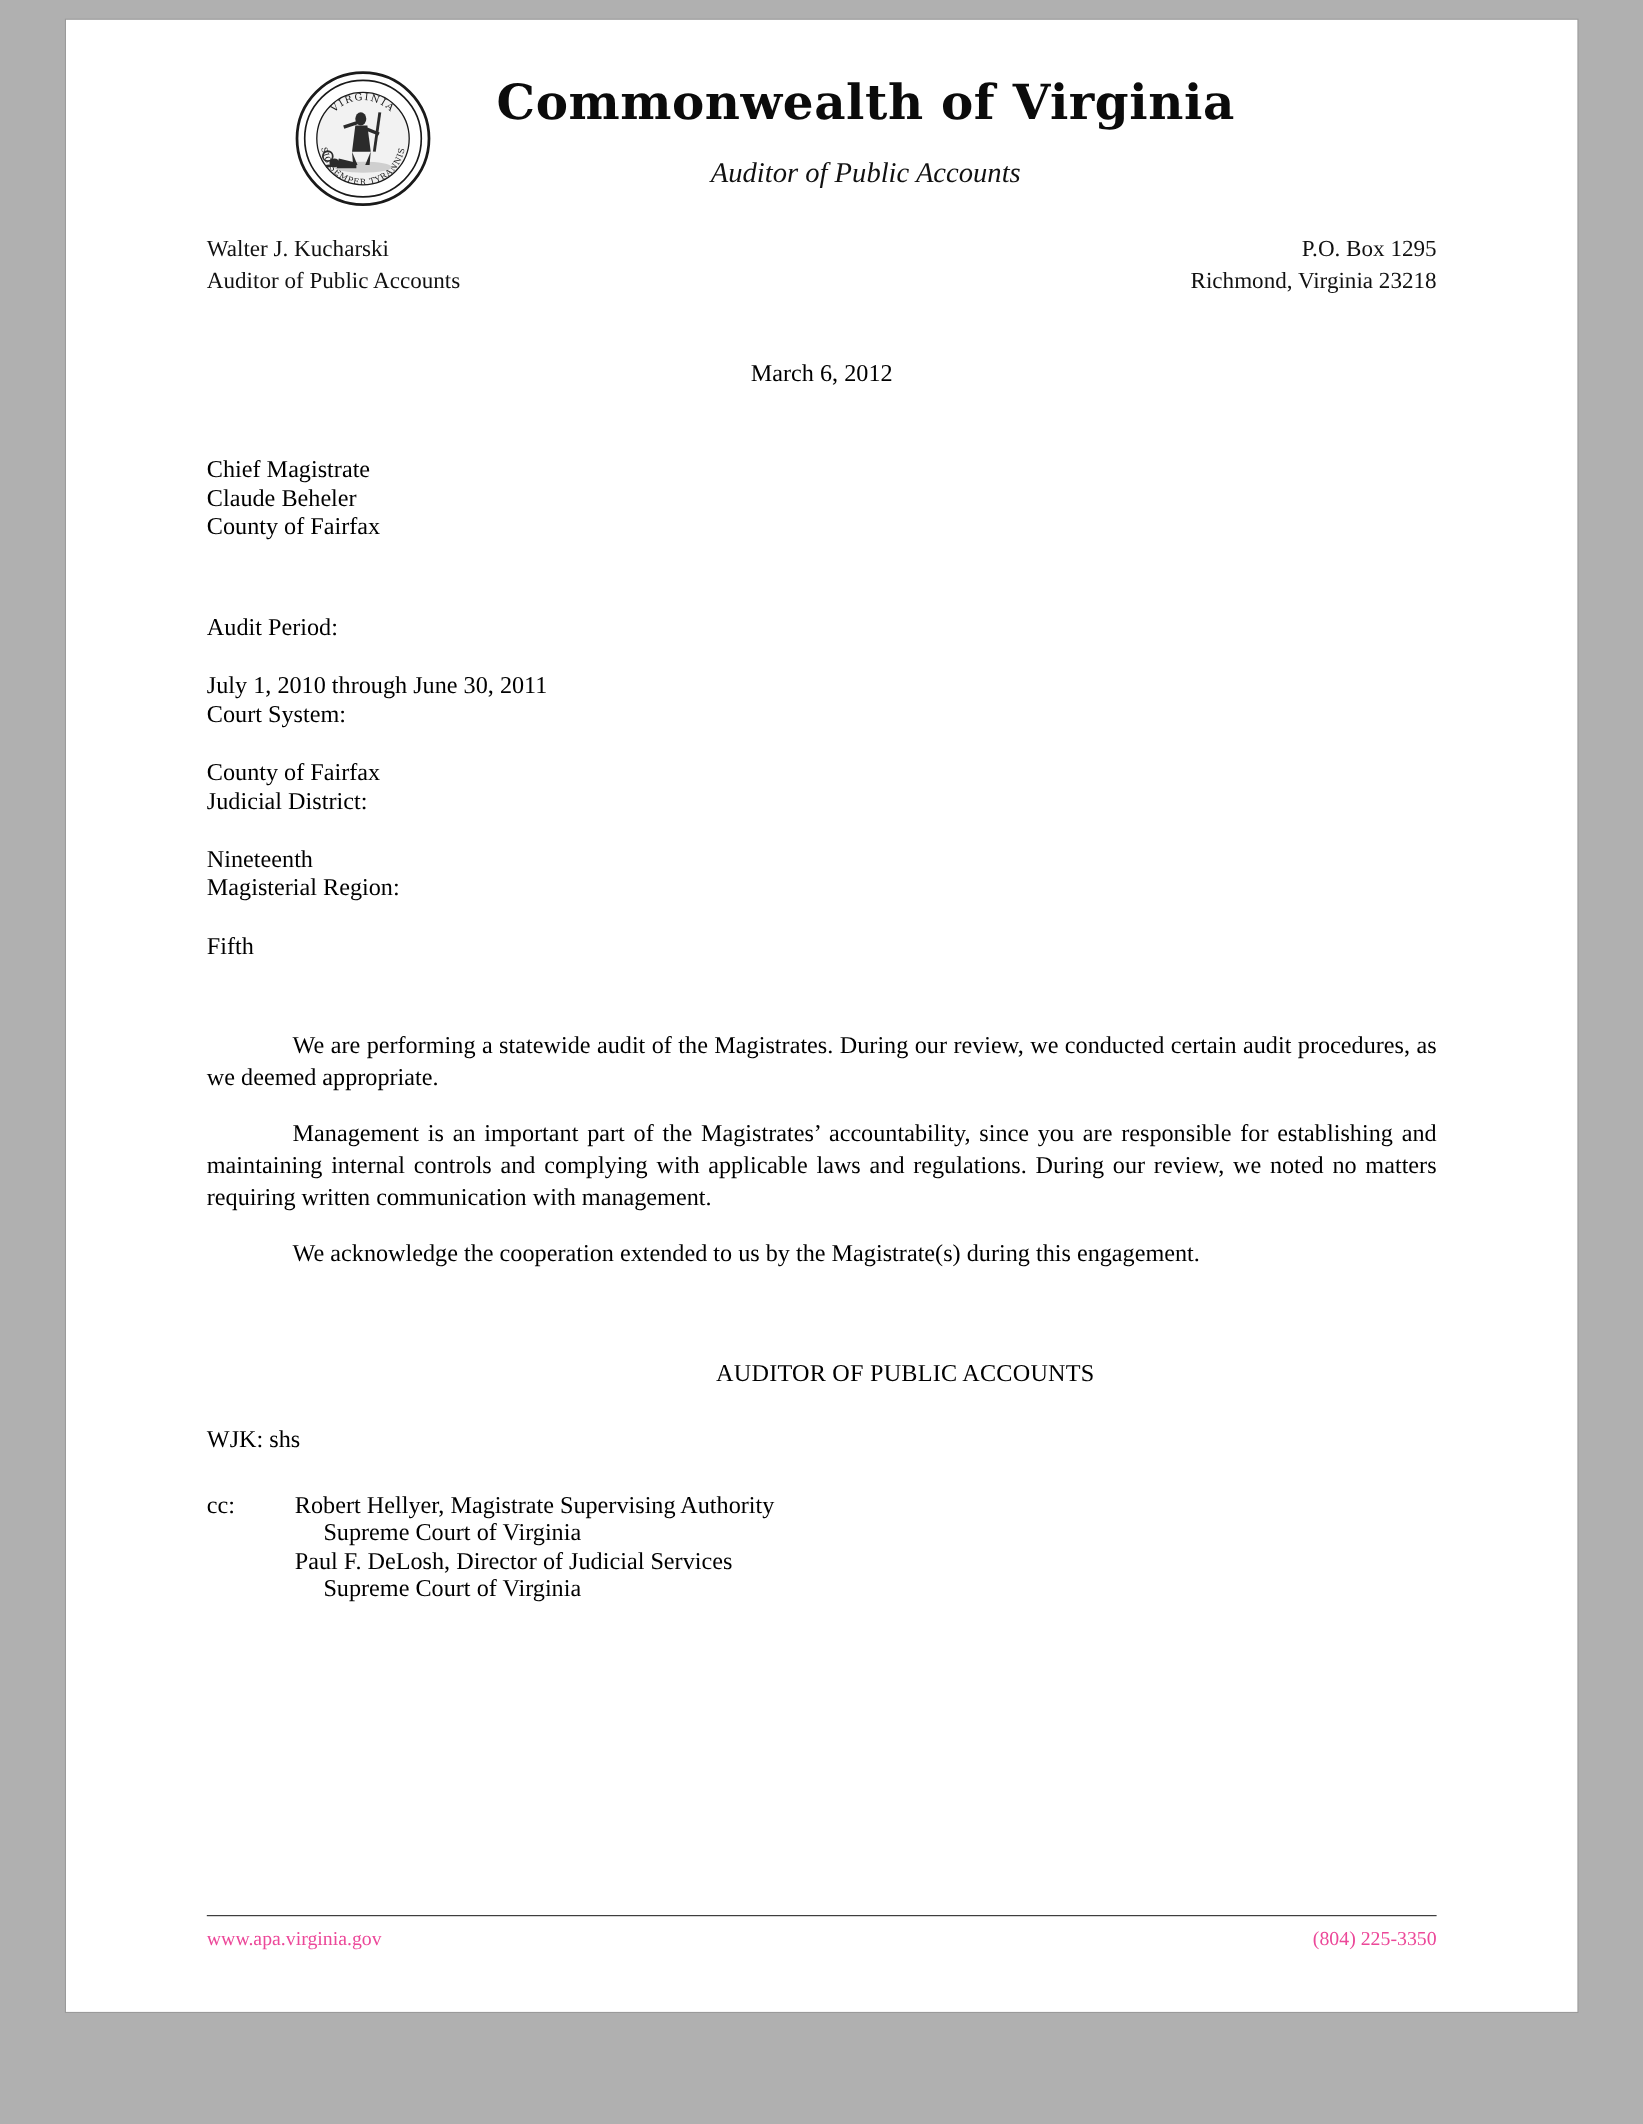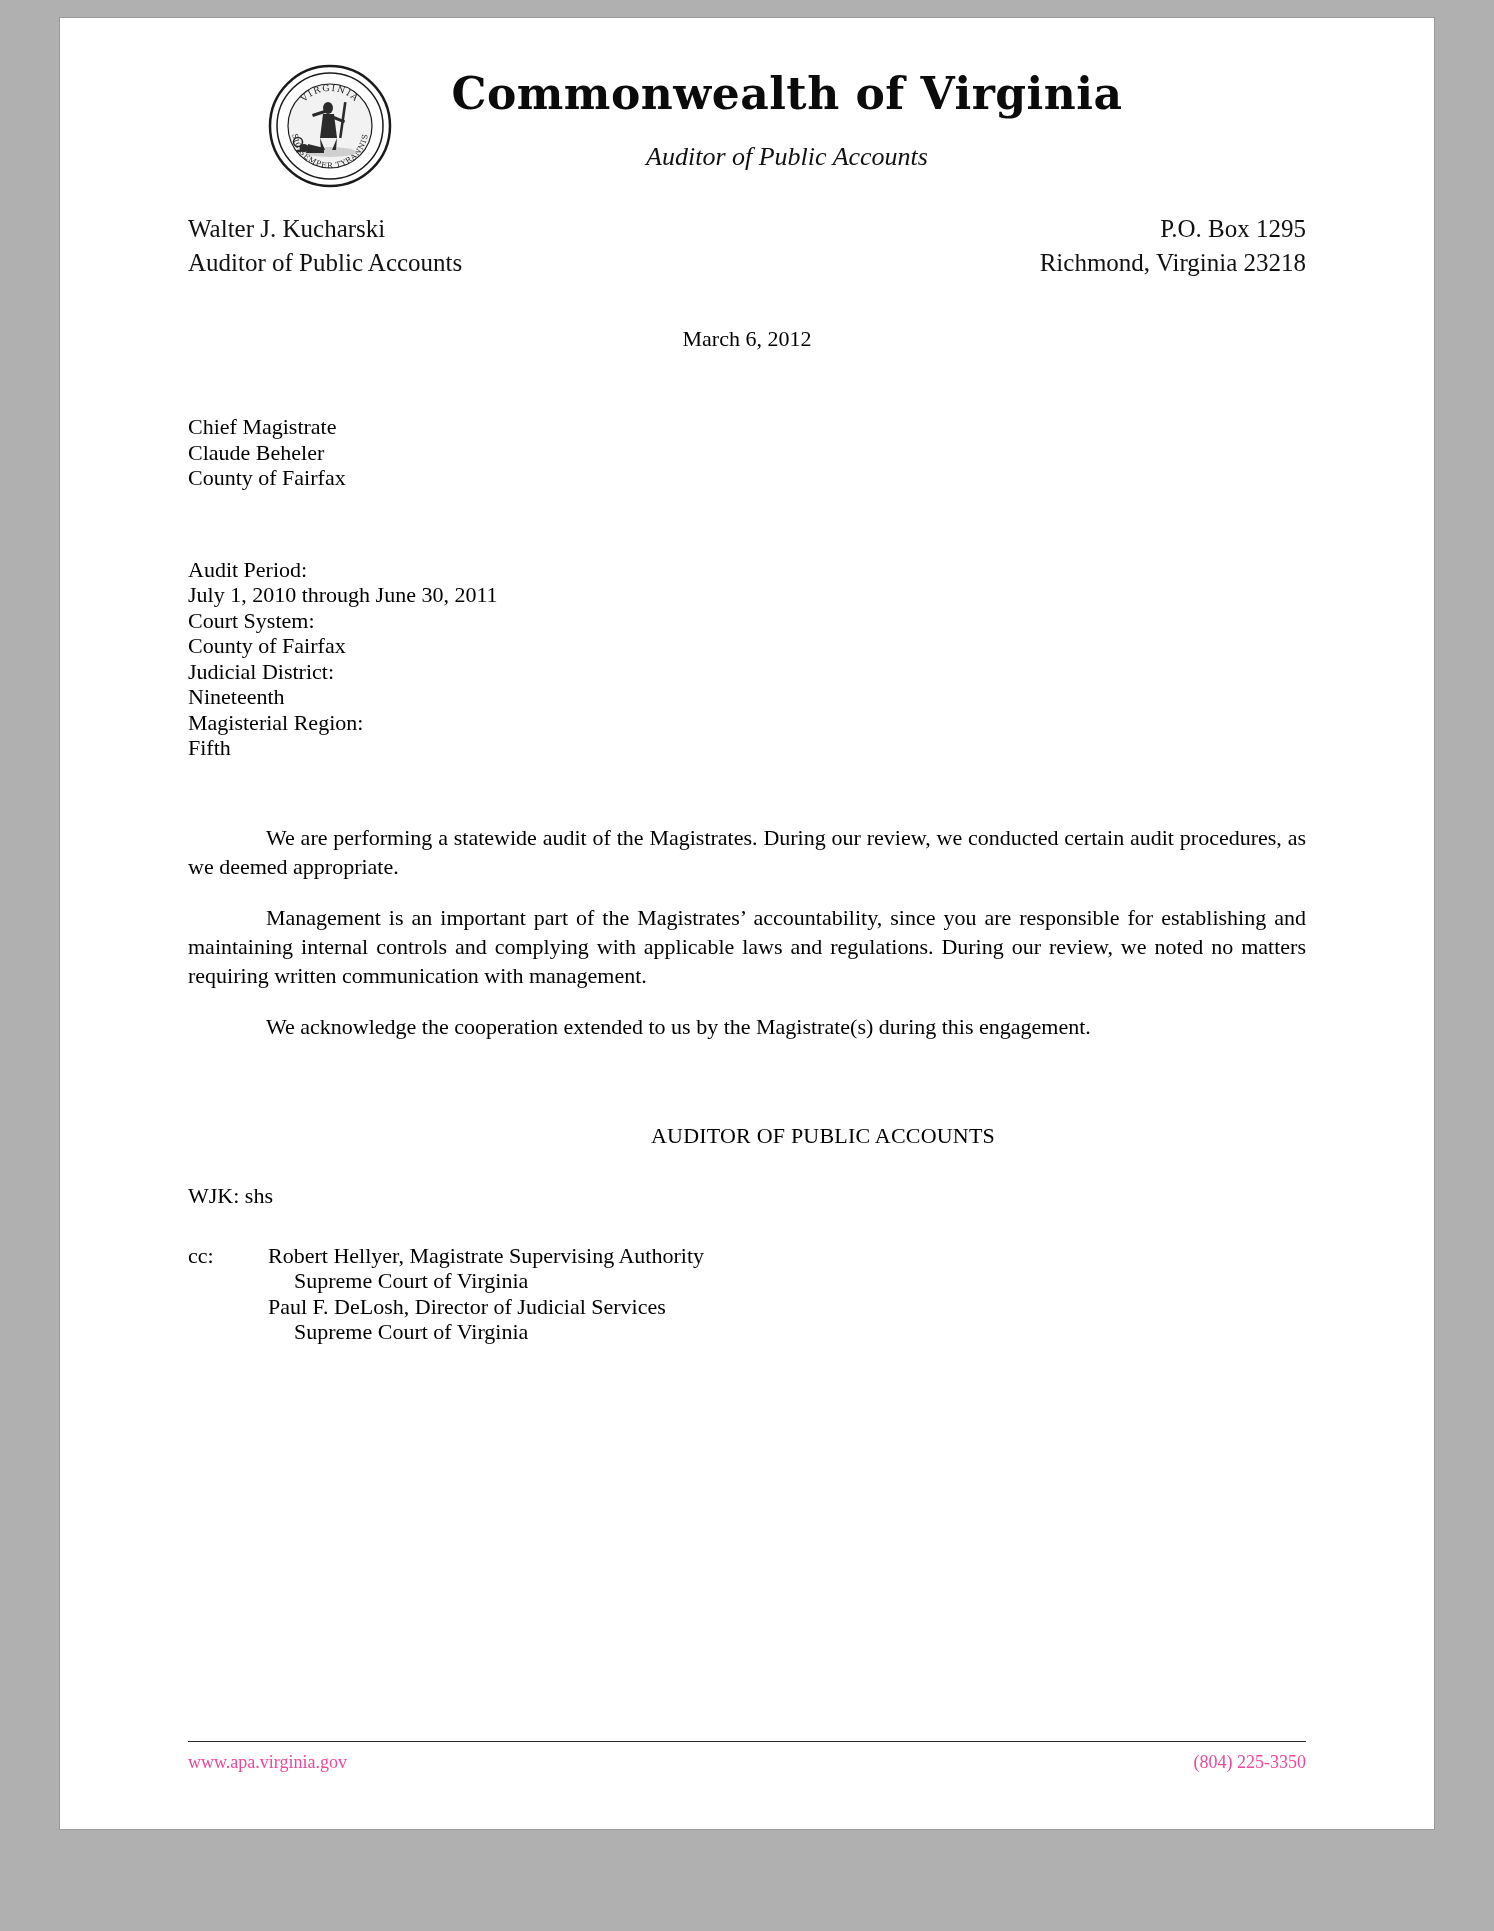--- a/index.html
+++ b/index.html
@@ -63,21 +63,21 @@
     font-family: "Liberation Serif", serif;
     font-style: italic;
     font-size: 26px;
     color: #111;
   }
 
   .lh-contact {
     display: flex;
     justify-content: space-between;
     margin-top: 40px;
-    font-size: 25px;
+    font-size: 21px;
     line-height: 1.35;
     color: #111;
   }
   .lh-left { text-align: left; }
   .lh-right { text-align: right; }
 
   
   .date {
     margin-top: 118px;
     text-align: center;
@@ -91,21 +91,21 @@
   .meta {
     margin-top: 66px;
     font-size: 22px;
     line-height: 1.16;
   }
   .meta-row {
     display: flex;
     flex-direction: column;
   }
   .meta-label { width: 240px; }
-  .meta-value { flex: 1; }
+  .meta-value { flex: 1; margin-top: 28px; }
 
   .para {
     font-size: 22px;
     line-height: 1.32;
     text-align: justify;
     text-indent: 78px;
   }
   .para.first { margin-top: 62px; }
   .para.last { text-align: left; }
 

